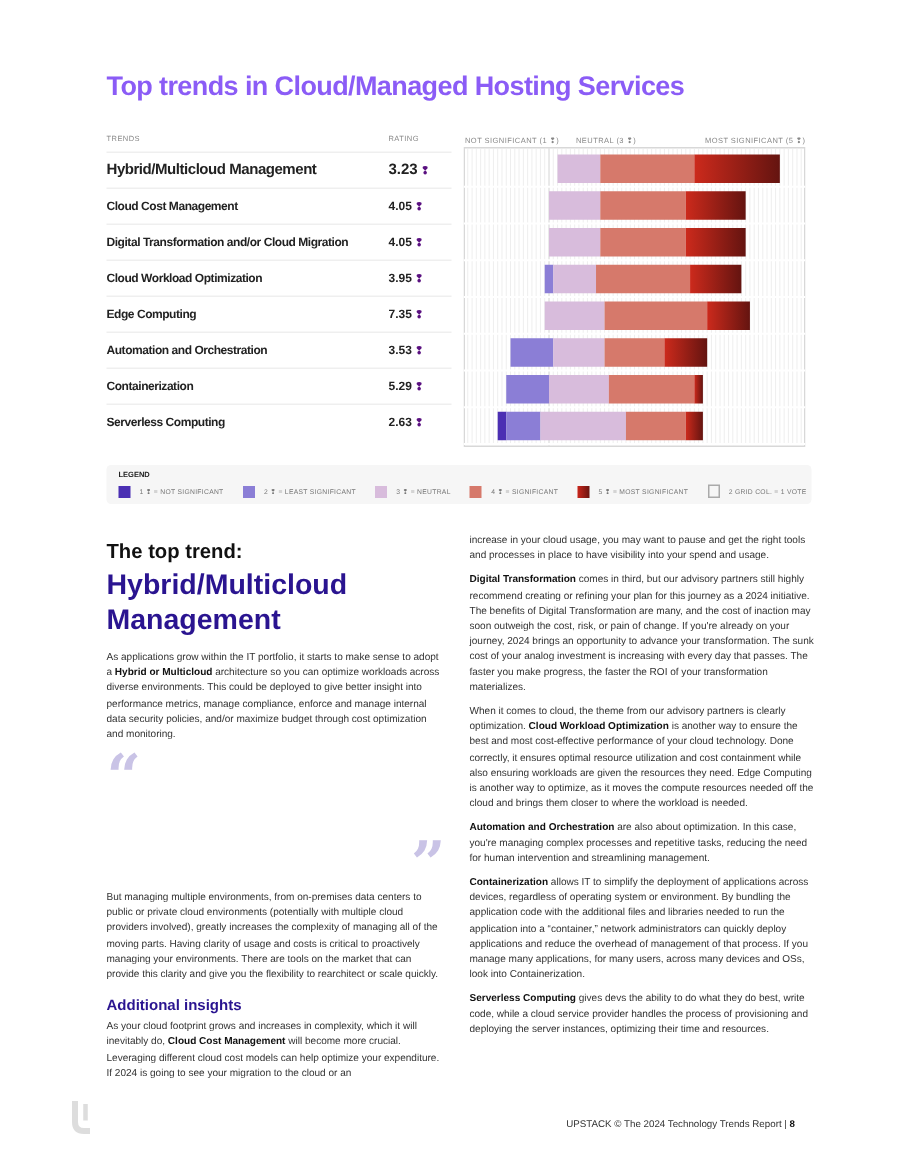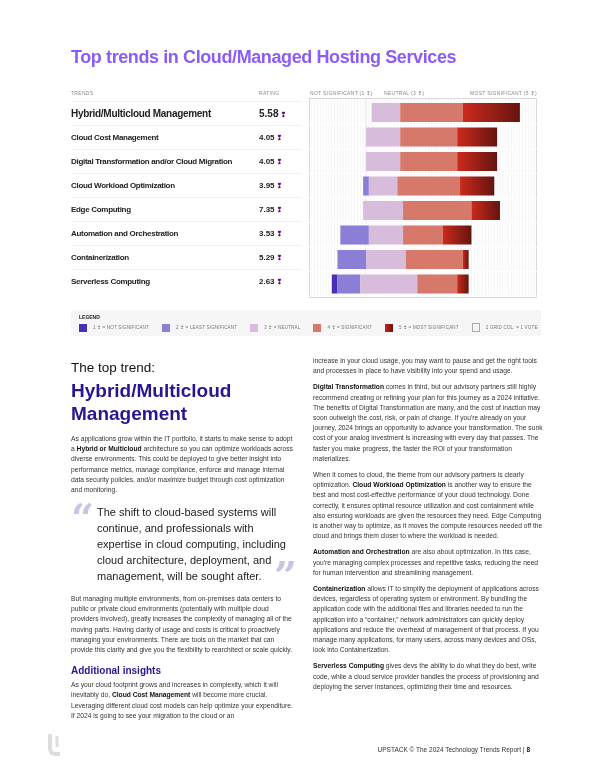--- a/index.html
+++ b/index.html
@@ -14,21 +14,21 @@
   .row.top .rating { font-size: 10px; }
   .rating .pin { color: #5a1080; font-size: 7px; margin-left: 2px; }
   #chart { position: absolute; left: 309px; top: 98px; width: 228px; height: 200px; }
   .legend { position: absolute; left: 71px; top: 310px; width: 470px; height: 26px; background: #f6f6f6; border-radius: 3px; }
   .legend-title { position: absolute; left: 8px; top: 4px; font-size: 5px; font-weight: bold; color: #222; }
   .legend-items { position: absolute; left: 8px; top: 13px; display: flex; gap: 13px; align-items: center; }
   .legend-item { display: flex; align-items: center; gap: 6px; font-size: 4.5px; color: #777; letter-spacing: 0.2px; }
   .swatch { width: 8px; height: 8px; }
   .swatch.grid { width: 8px; height: 9px; border: 1px solid #aaa; background: linear-gradient(90deg, transparent 45%, #aaa 45%, #aaa 55%, transparent 55%); }
   .left-col { position: absolute; left: 71px; top: 360px; width: 226px; }
-  .lead { font-size: 13.5px; font-weight: normal; color: #111; }
+  .lead { font-size: 13.5px; font-weight: bold; color: #111; }
   .headline { font-size: 19px; font-weight: bold; color: #2a1490; line-height: 23px; margin-top: 4px; }
   .body { font-size: 6.7px; line-height: 10.2px; color: #333; }
   .body b { color: #111; }
   .quote { position: absolute; left: 71px; top: 498px; width: 226px; height: 88px; }
   .quote-open { position: absolute; left: 0; top: -4px; font-size: 40px; font-weight: bold; color: #c9c3e6; font-family: "DejaVu Serif", serif; }
   .quote-close { position: absolute; right: 0; top: 54px; font-size: 40px; font-weight: bold; color: #c9c3e6; font-family: "DejaVu Serif", serif; }
   .quote-text { position: absolute; left: 26px; top: 6px; width: 200px; font-size: 11px; line-height: 16px; color: #222; }
   .subhead { font-size: 10px; font-weight: bold; color: #2a1490; }
   .right-col { position: absolute; left: 313px; top: 356px; width: 232px; }
   .right-col p { margin-bottom: 6px; }
@@ -43,21 +43,21 @@
 
 <div class="chart-header" style="left:71px">TRENDS</div>
 <div class="chart-header" style="left:259px">RATING</div>
 <div class="chart-header" style="left:310px">NOT SIGNIFICANT (1 ❢)</div>
 <div class="chart-header" style="left:384px">NEUTRAL (3 ❢)</div>
 <div class="chart-header" style="left:470px">MOST SIGNIFICANT (5 ❢)</div>
 
 <div id="rows">
     <div class="row top" style="top: 101px;">
       <span class="label">Hybrid/Multicloud Management</span>
-      <span class="rating"><span>5.58</span><span class="pin">❢</span></span>
+      <span class="rating"><span>3.23</span><span class="pin">❢</span></span>
     </div>
     <div class="row" style="top: 125px;">
       <span class="label">Cloud Cost Management</span>
       <span class="rating"><span>4.05</span><span class="pin">❢</span></span>
     </div>
     <div class="row" style="top: 149px;">
       <span class="label">Digital Transformation and/or Cloud Migration</span>
       <span class="rating"><span>4.05</span><span class="pin">❢</span></span>
     </div>
     <div class="row" style="top: 173px;">
@@ -239,21 +239,20 @@
 </div>
 
 <div class="left-col">
   <div class="lead">The top trend:</div>
   <div class="headline">Hybrid/Multicloud Management</div>
   <p class="body" style="margin-top:9px"><span>As applications grow within the IT portfolio, it starts to make sense to adopt a </span><b>Hybrid or Multicloud</b><span> architecture so you can optimize workloads across diverse environments. This could be deployed to give better insight into performance metrics, manage compliance, enforce and manage internal data security policies, and/or maximize budget through cost optimization and monitoring.</span></p>
 </div>
 
 <div class="quote">
   <span class="quote-open">“</span>
-  <div class="quote-text">The shift to cloud-based systems will continue, and professionals with expertise in cloud computing, including cloud architecture, deployment, and management, will be sought after.</div>
   <span class="quote-close">”</span>
 </div>
 
 <div class="left-col" style="top:594px">
   <p class="body">But managing multiple environments, from on-premises data centers to public or private cloud environments (potentially with multiple cloud providers involved), greatly increases the complexity of managing all of the moving parts. Having clarity of usage and costs is critical to proactively managing your environments. There are tools on the market that can provide this clarity and give you the flexibility to rearchitect or scale quickly.</p>
   <div class="subhead" style="margin-top:10px">Additional insights</div>
   <p class="body" style="margin-top:4px"><span>As your cloud footprint grows and increases in complexity, which it will inevitably do, </span><b>Cloud Cost Management</b><span> will become more crucial. Leveraging different cloud cost models can help optimize your expenditure. If 2024 is going to see your migration to the cloud or an</span></p>
 </div>
 
 <svg class="logo" viewBox="0 0 16 24">

